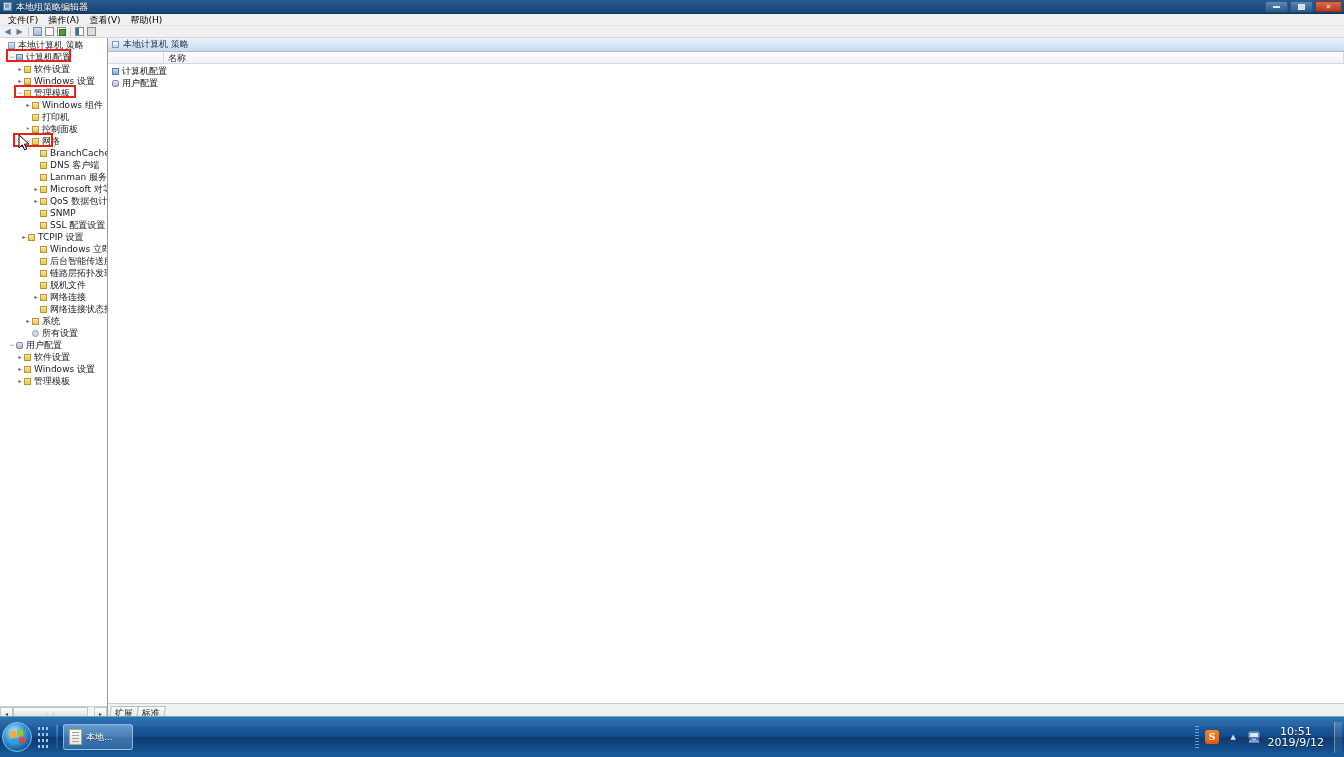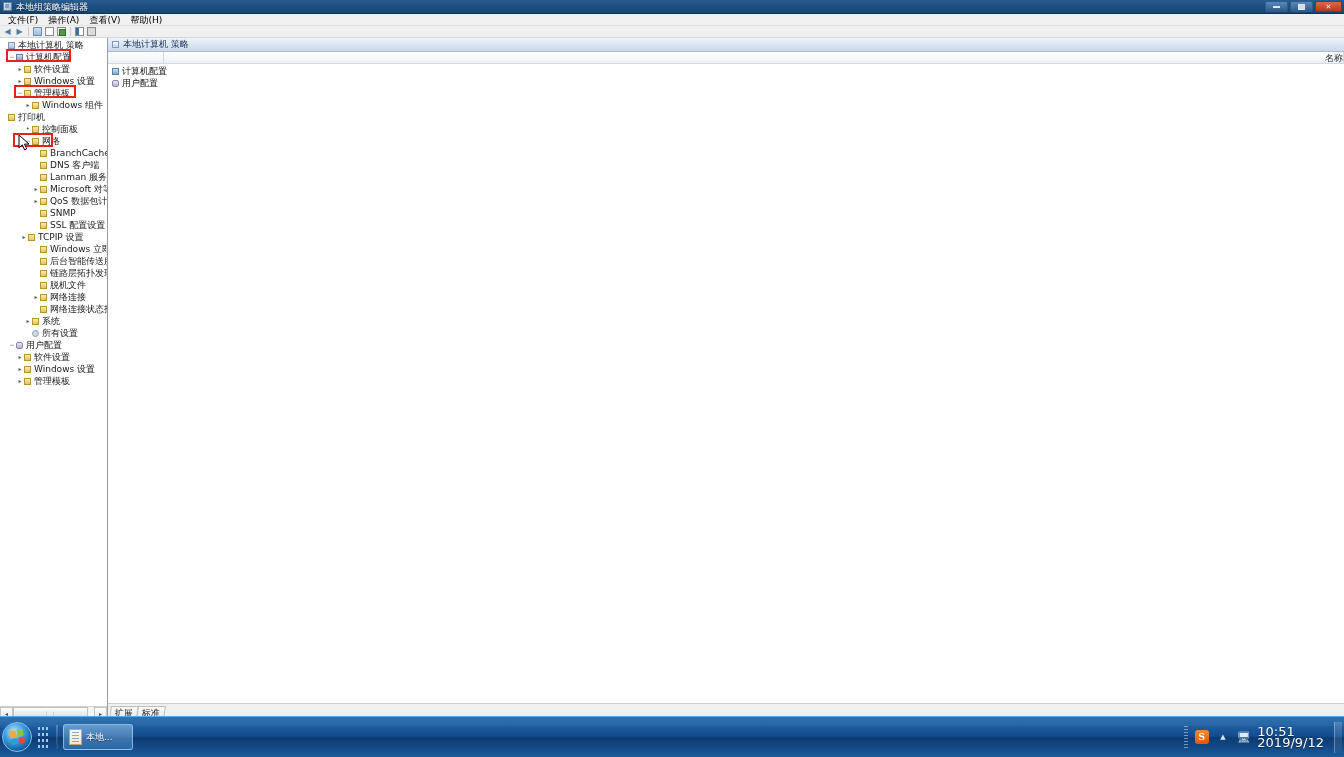--- a/index.html
+++ b/index.html
@@ -170,21 +170,21 @@
   }
   #rp-list{flex:1 1 auto;display:flex;flex-direction:column;min-width:0;}
   #col-head{
     height:12px;flex:0 0 12px;display:flex;
     background:linear-gradient(180deg,#ffffff,#eef1f5);
     border-bottom:1px solid #d3d9e0;
   }
   .col{
     font-size:9px;color:#2a2a2a;line-height:12px;
     padding-left:4px;border-right:1px solid #d3d9e0;
-    white-space:nowrap; overflow:hidden;text-align:right;
+    white-space:nowrap; overflow:hidden;
   }
   .col.c1{width:56px;flex:0 0 56px;}
   .col.c2{flex:1 1 auto;}
   #list-rows{flex:1 1 auto;background:#ffffff;padding-top:1px;}
   .lrow{display:flex;align-items:center;height:12px;font-size:9px;color:#151515;padding-left:4px;}
   .lrow .lico{width:7px;height:7px;margin-right:3px;flex:0 0 7px;}
   .lico.comp{background:linear-gradient(180deg,#cfe2f5,#7fa6cc);border:1px solid #5b7fa3;}
   .lico.user{background:linear-gradient(180deg,#eaeaf6,#b6b6d2);border:1px solid #8888a8;border-radius:2px;}
   
   #tabsbar{
@@ -267,21 +267,21 @@
   #ico-snip{
     width:14px;height:14px;border-radius:3px;
     background:linear-gradient(180deg,#f58a2a,#e2560f);
     color:#fff;font-size:9px;font-weight:bold;
     display:flex;align-items:center;justify-content:center;
     font-family:"DejaVu Serif", "Liberation Serif", serif;
   }
   #ico-up{color:#cfe6fa;font-size:7px;}
   #ico-net{color:#dbeaf7;font-size:11px;line-height:11px;}
   #clock{
-    color:#ffffff;font-size:13px;line-height:11px;
+    color:#ffffff;font-size:11px;line-height:11px;text-align:center;
     text-shadow:0 1px 1px rgba(0,0,0,.5);padding-right:4px;
   }
   #showdesktop{width:8px;height:31px;background:linear-gradient(180deg,rgba(255,255,255,.18),rgba(255,255,255,.04));border-left:1px solid rgba(190,225,250,.4);}
 </style>
 </head>
 <body>
 
 <div id="desktop">
 
   <div id="window">
@@ -360,21 +360,21 @@
             <div class="tnode" style="padding-left: 16px;">
               <span class="exp">−</span>
               <span class="tico ico-folder"></span>
               <span class="tlabel">管理模板</span>
             </div>
             <div class="tnode" style="padding-left: 24px;">
               <span class="exp">▸</span>
               <span class="tico ico-folder"></span>
               <span class="tlabel">Windows 组件</span>
             </div>
-            <div class="tnode" style=" text-align: center;">
+            <div class="tnode" style="padding-left: 24px; text-align: center;">
               <span class="exp"></span>
               <span class="tico ico-folder"></span>
               <span class="tlabel">打印机</span>
             </div>
             <div class="tnode" style="padding-left: 24px; font-family: Liberation Mono, monospace;">
               <span class="exp">▸</span>
               <span class="tico ico-folder"></span>
               <span class="tlabel">控制面板</span>
             </div>
             <div class="tnode" style="padding-left: 24px;">

